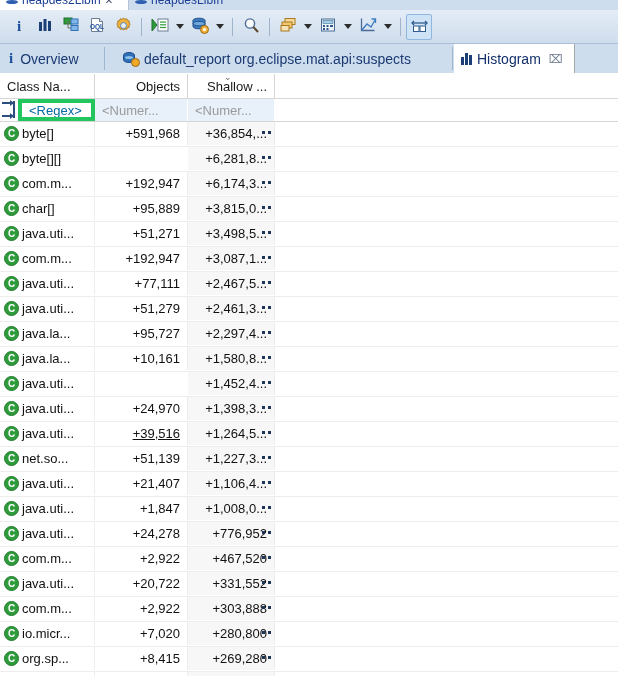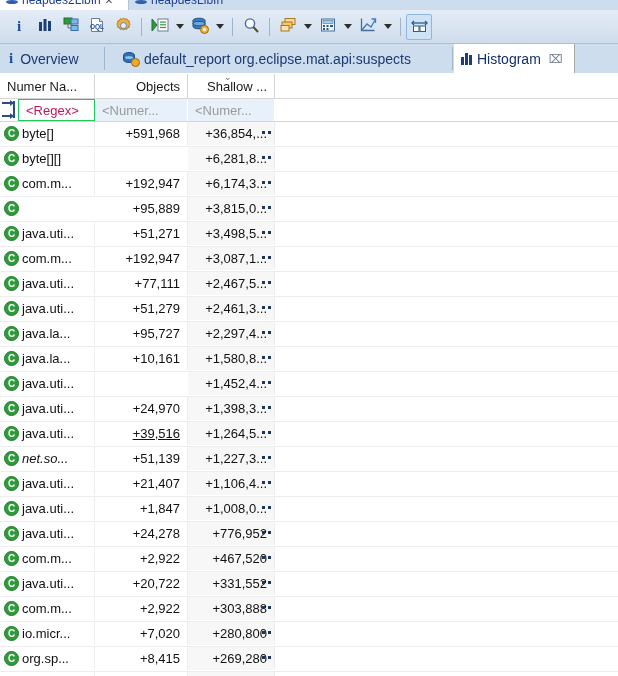--- a/index.html
+++ b/index.html
@@ -237,22 +237,22 @@
     background: #e8f0fa;
     color: #9a9a9a;
     font-size: 13px;
     display: flex; align-items: center;
     padding: 0 7px;
     border-right: 1px solid #ffffff;
     white-space: nowrap; overflow: hidden;
   }
   .fcell.regexbox {
     background: #ffffff;
-    border: 1px solid #22c55e;
-    color: #be185d;
+    border: 4px solid #22c55e;
+    color: #0369a1;
   }
   .regex-ico {
     position: absolute;
     left: 2px; top: 3px;
     width: 14px; height: 15px;
     display: flex; flex-direction: column; justify-content: space-between;
     z-index: 3;
   }
   .regex-ico i {
     display: block; height: 2px; background: #2c4d80; width: 11px;
@@ -510,21 +510,21 @@
     </span>
     <span>Histogram</span>
     <span class="vtab-close">⌧</span>
   </div>
 </div>
 
 <div class="table">
 
   <div class="thead">
     <div class="th" style="left:0; width:95px;">
-      <span>Numer Na...</span>
+      <span>Class Na...</span>
     </div>
     <div class="th r" style="left:95px; width:93px;">
       <span>Objects</span>
     </div>
     <div class="th r" style="left:188px; width:87px;">
       <span class="sortmark" style="left:36px;">⌄</span>
       <span>Shallow ...</span>
     </div>
     <div class="th" style="left:275px; width:343px; border-right:none;"></div>
   </div>
@@ -575,20 +575,21 @@
         <div class="cell r" style="left: 95px; width: 93px;">+192,947</div>
         <div class="cell r shad" style="left: 188px; width: 87px;">+6,174,3...</div>
         <span class="rowdots" style="left: 262px;">
           <i></i>
           <i></i>
         </span>
         <div class="tail-cell" style="left: 275px; width: 343px;"></div>
       </div>
       <div class="row">
         <span class="cls-ico">C</span>
+        <div class="cell c-name" style="left: 0px; width: 95px;">char[]</div>
         <div class="cell r" style="left: 95px; width: 93px;">+95,889</div>
         <div class="cell r shad" style="left: 188px; width: 87px;">+3,815,0...</div>
         <span class="rowdots" style="left: 262px;">
           <i></i>
           <i></i>
         </span>
         <div class="tail-cell" style="left: 275px; width: 343px;"></div>
       </div>
       <div class="row">
         <span class="cls-ico">C</span>
@@ -683,21 +684,21 @@
         <div class="cell r" style="left: 95px; width: 93px; text-decoration: underline;">+39,516</div>
         <div class="cell r shad" style="left: 188px; width: 87px;">+1,264,5...</div>
         <span class="rowdots" style="left: 262px;">
           <i></i>
           <i></i>
         </span>
         <div class="tail-cell" style="left: 275px; width: 343px;"></div>
       </div>
       <div class="row">
         <span class="cls-ico">C</span>
-        <div class="cell c-name" style="left: 0px; width: 95px; font-style: italic;">net.so...</div>
+        <div class="cell c-name" style="left: 0px; width: 95px;">net.so...</div>
         <div class="cell r" style="left: 95px; width: 93px;">+51,139</div>
         <div class="cell r shad" style="left: 188px; width: 87px;">+1,227,3...</div>
         <span class="rowdots" style="left: 262px;">
           <i></i>
           <i></i>
         </span>
         <div class="tail-cell" style="left: 275px; width: 343px;"></div>
       </div>
       <div class="row">
         <span class="cls-ico">C</span>

